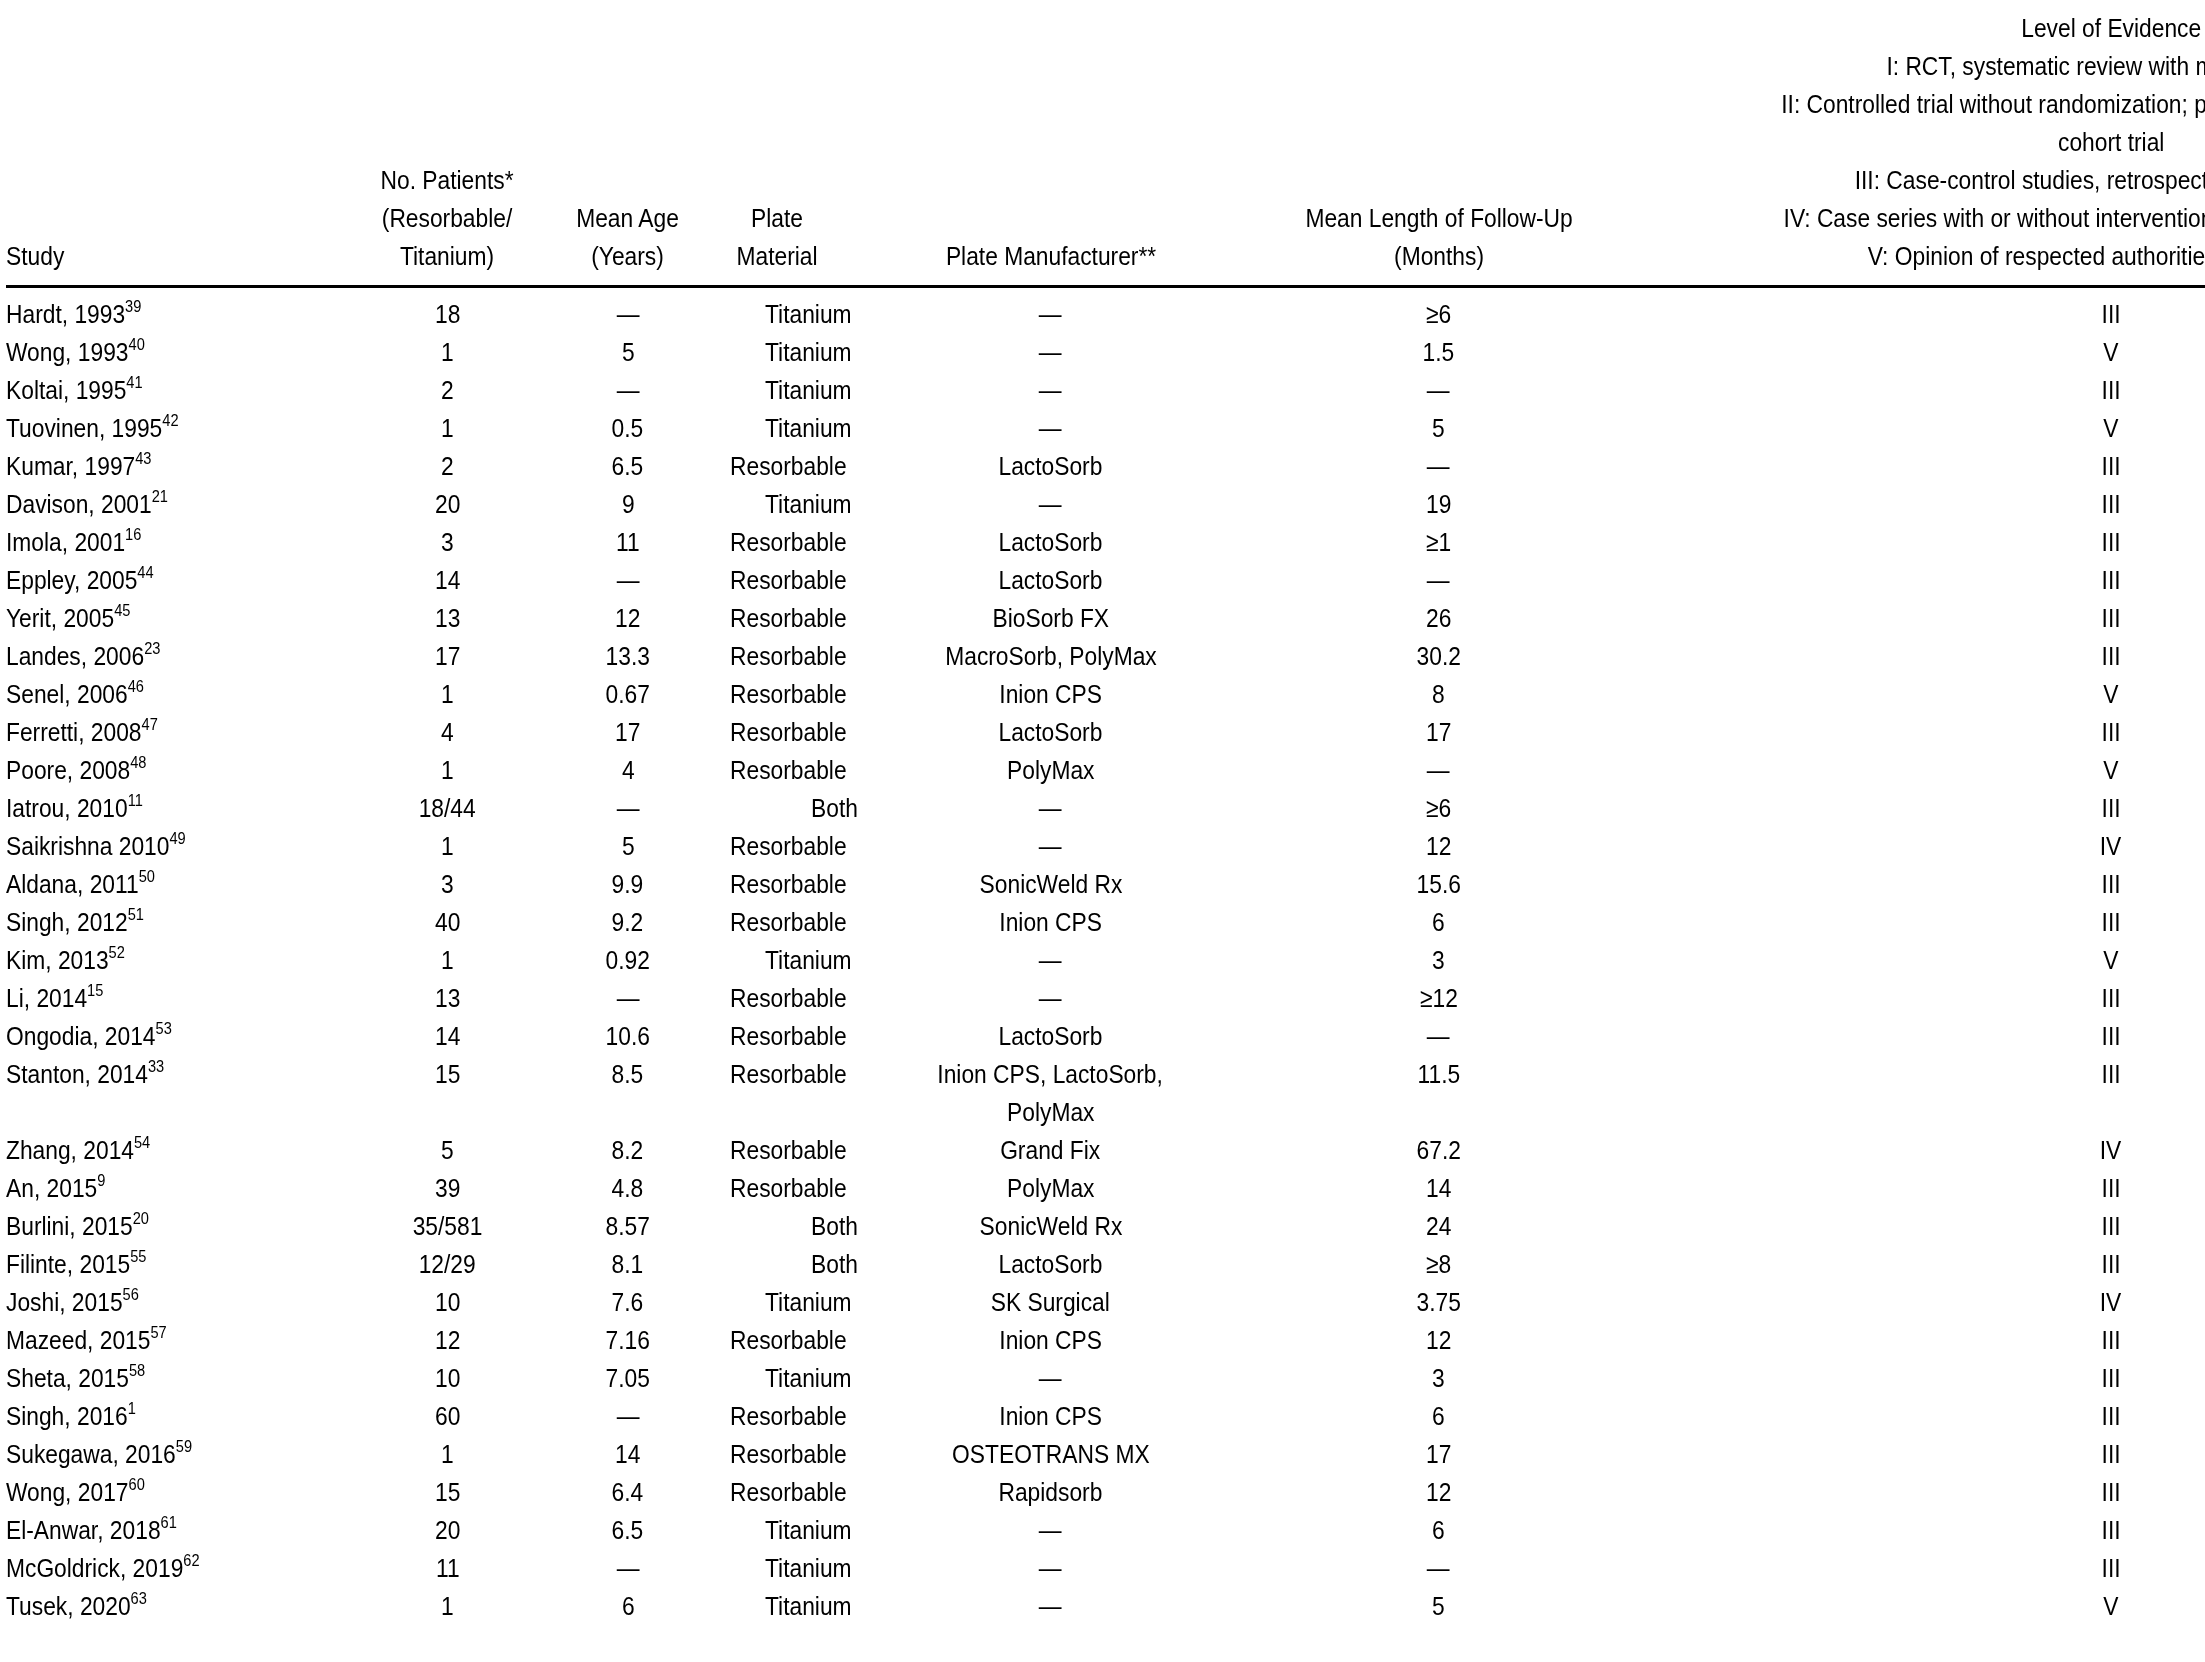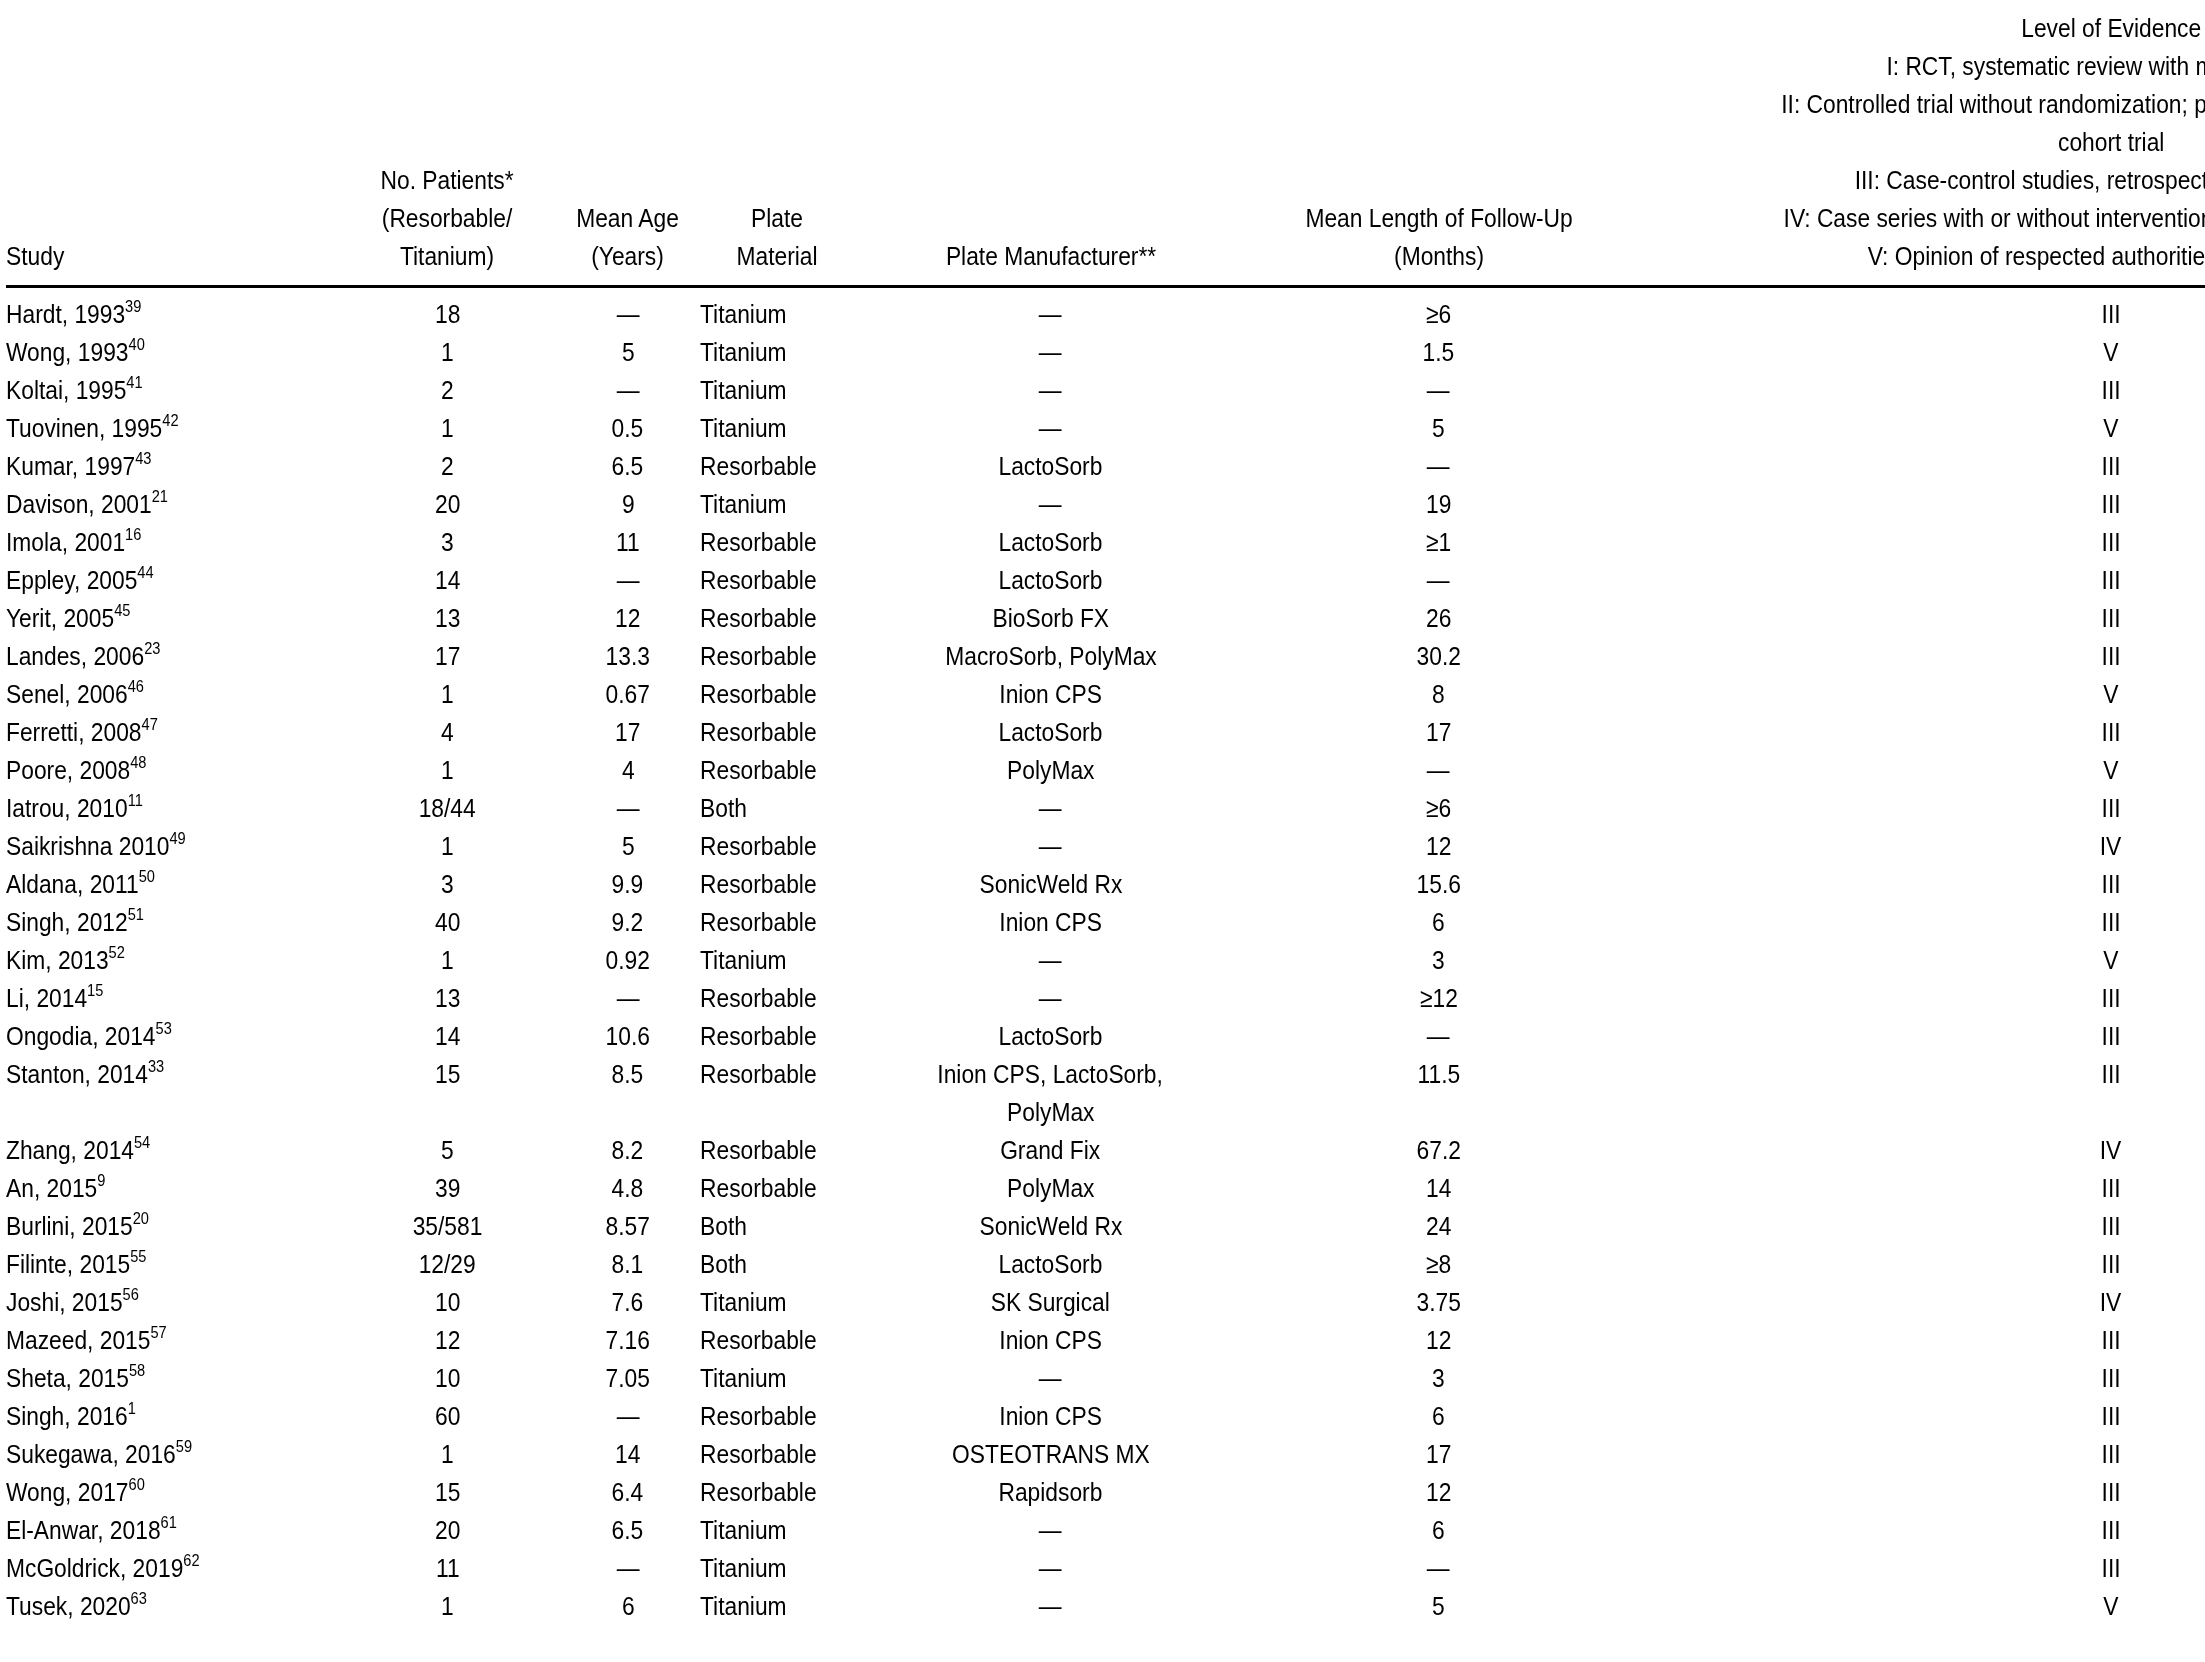--- a/index.html
+++ b/index.html
@@ -37,21 +37,21 @@
   thead th .line { display: block; }
   tbody td {
     line-height: 38px;
     padding: 0;
     vertical-align: top;
     white-space: nowrap;
   }
   tbody tr:first-child td { padding-top: 6.2px; }
   td.left { text-align: left; }
   td.center { text-align: center; }
-  td.mat { text-align: left; padding-left: 10.6px; }
+  td.mat { text-align: right; padding-left: 10.6px; }
   sup { font-size: 17px; line-height: 0; vertical-align: 11.5px; }
   .cond { display: inline-block; transform: scaleX(0.86); transform-origin: left center; }
   td.center .cond { transform-origin: center center; }
 </style>
 </head>
 <body>
 
 <div class="page">
   <table>
     <colgroup>

